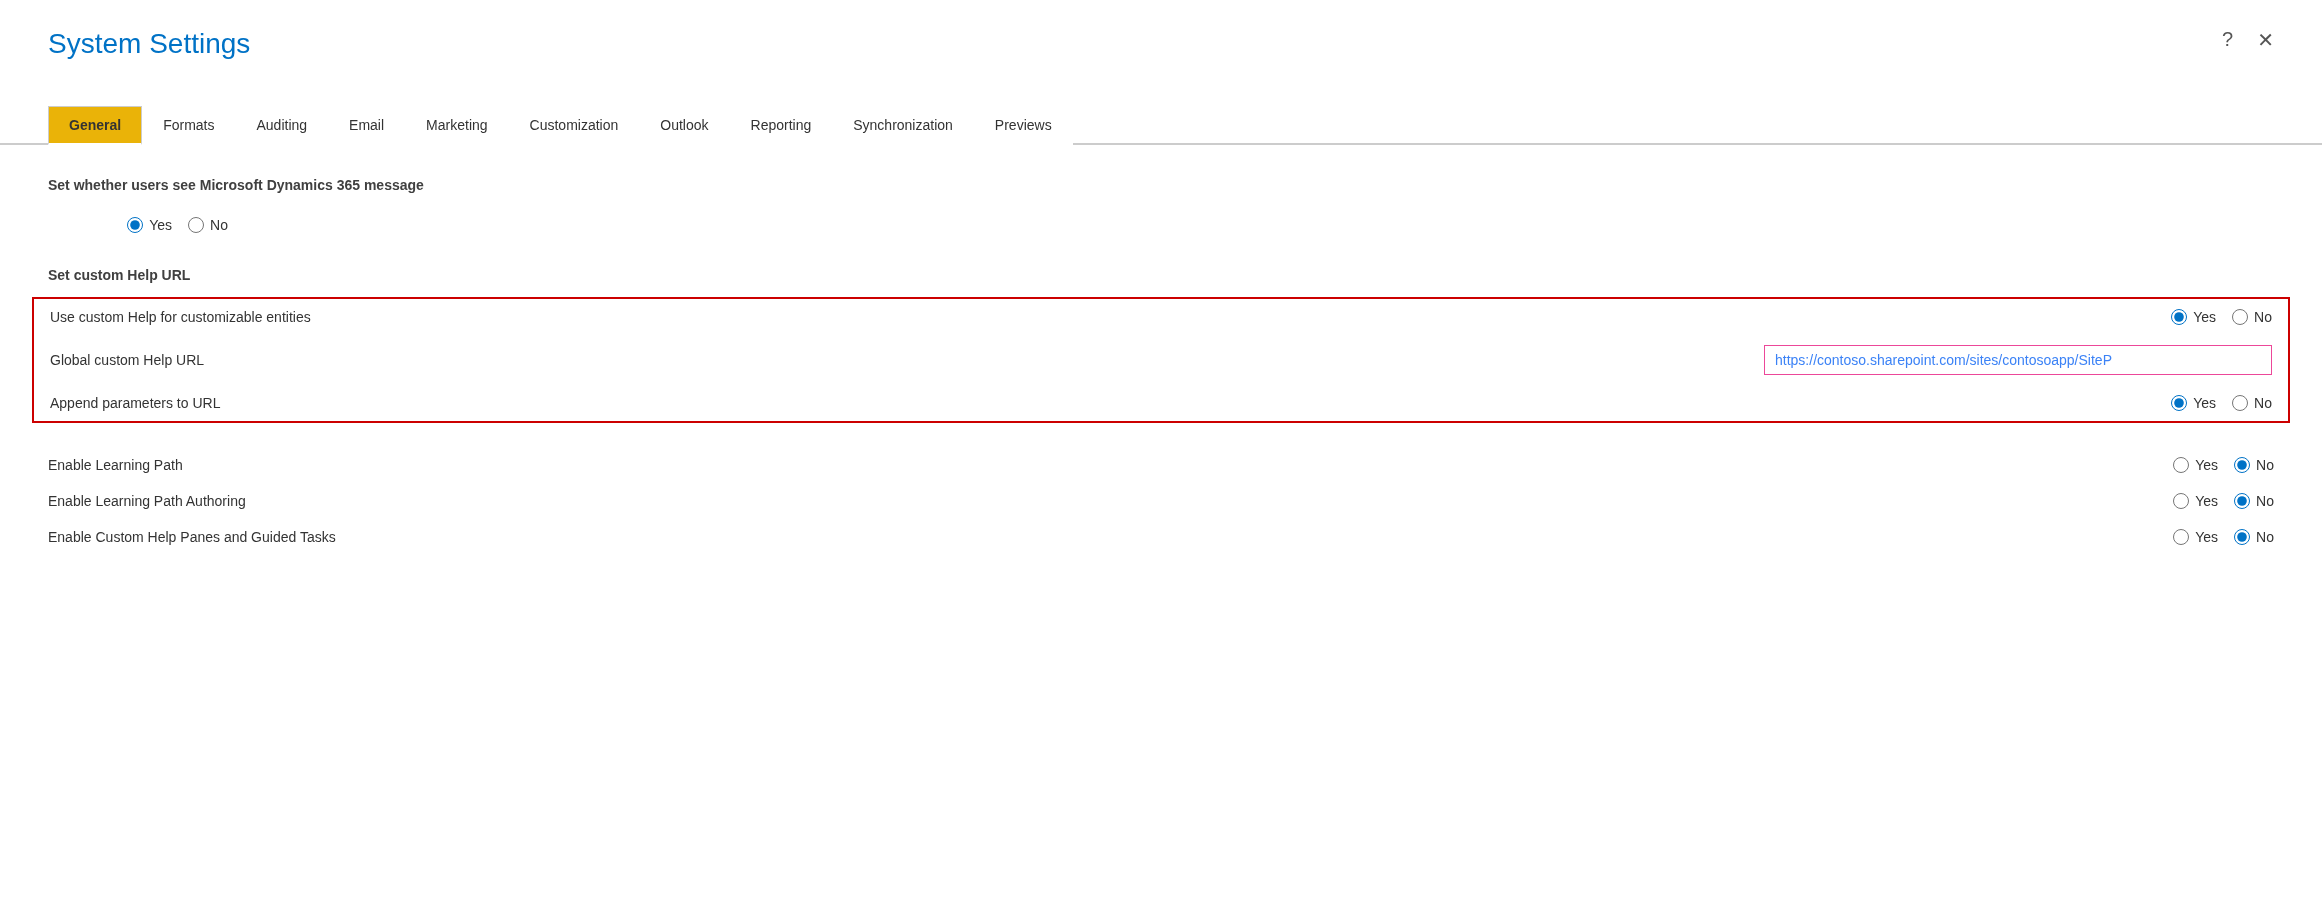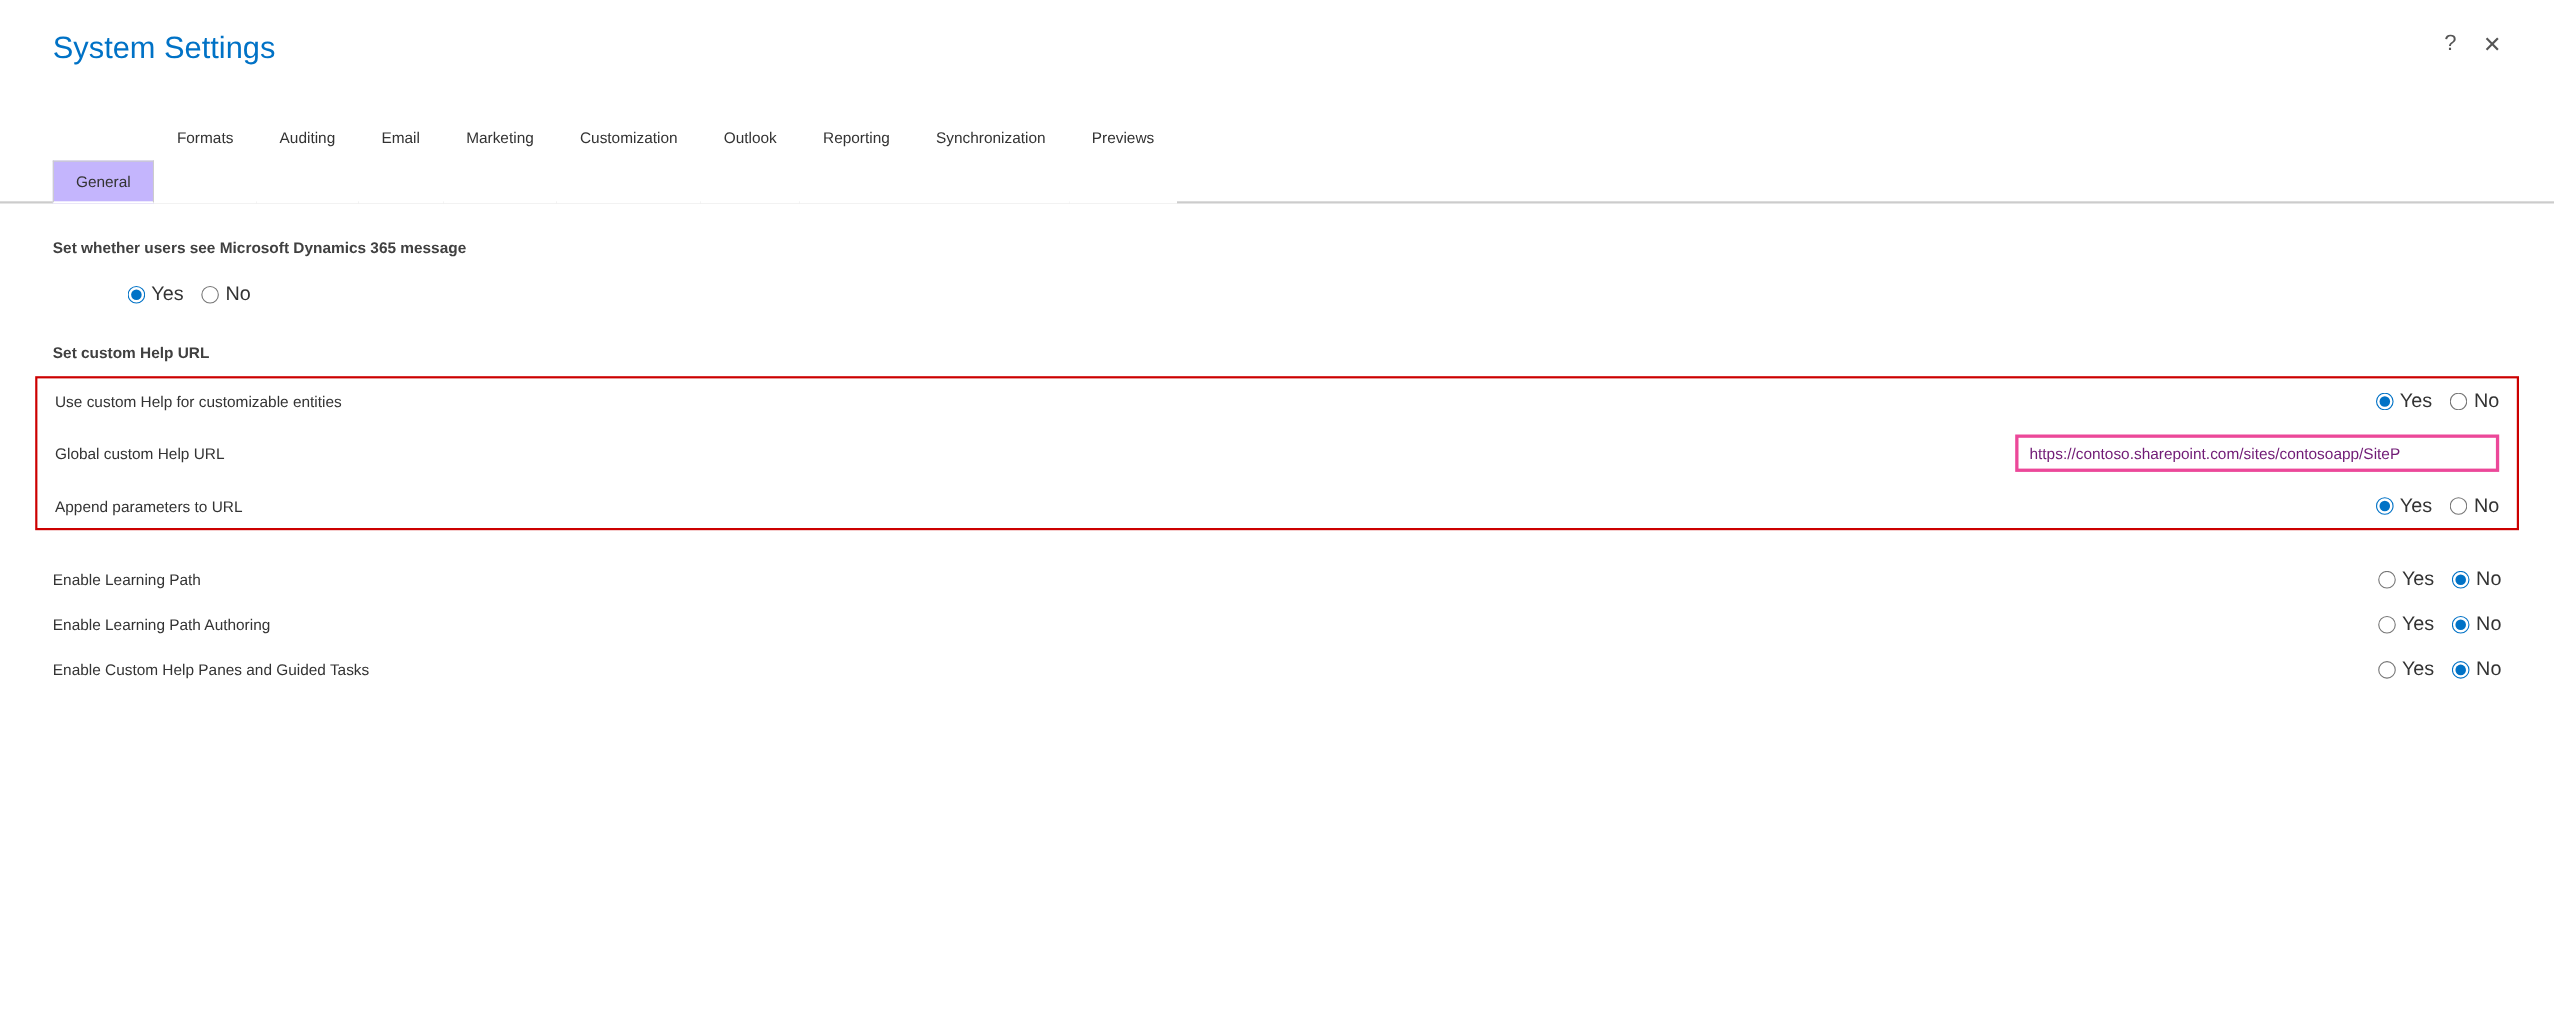--- a/index.html
+++ b/index.html
@@ -68,23 +68,22 @@
       border: 1px solid transparent;
       border-bottom: none;
       margin-bottom: -2px;
       background: #fff;
       white-space: nowrap;
     }
 
     .tab.active {
       border-color: #ccc;
       border-bottom: 2px solid #fff;
-      background: #c4b5fd;
-      font-weight: 400;
-      margin-top: 40px;
+      background: #eab308;
+      font-weight: 700;
     }
 
     .content-area {
       padding: 32px 48px;
     }
 
     .section-title {
       font-size: 14px;
       font-weight: 700;
       color: #404040;
@@ -120,40 +119,40 @@
     }
 
     .radio-option input[type="radio"] {
       width: 16px;
       height: 16px;
       cursor: pointer;
       accent-color: #0072c6;
     }
 
     .radio-label {
-      font-size: 18px;
+      font-size: 14px;
       color: #333;
     }
 
     .section-block {
       margin-bottom: 24px;
     }
 
     .highlighted-section {
       border: 2px solid #cc0000;
       padding: 0 16px;
       margin: 0 -16px;
     }
 
     .url-input {
-      border: 3px solid #ec4899;
+      border: 1px solid #ec4899;
       padding: 6px 10px;
       font-size: 14px;
-      width: 440px;
-      color: #701a75;
+      width: 508px;
+      color: #3b82f6;
       font-family: 'Segoe UI', Tahoma, Geneva, Verdana, sans-serif;
     }
   </style>
 </head>
 <body>
 
 <div class="dialog-container">
 
   <div class="dialog-header">
     <div class="title">System Settings</div>

